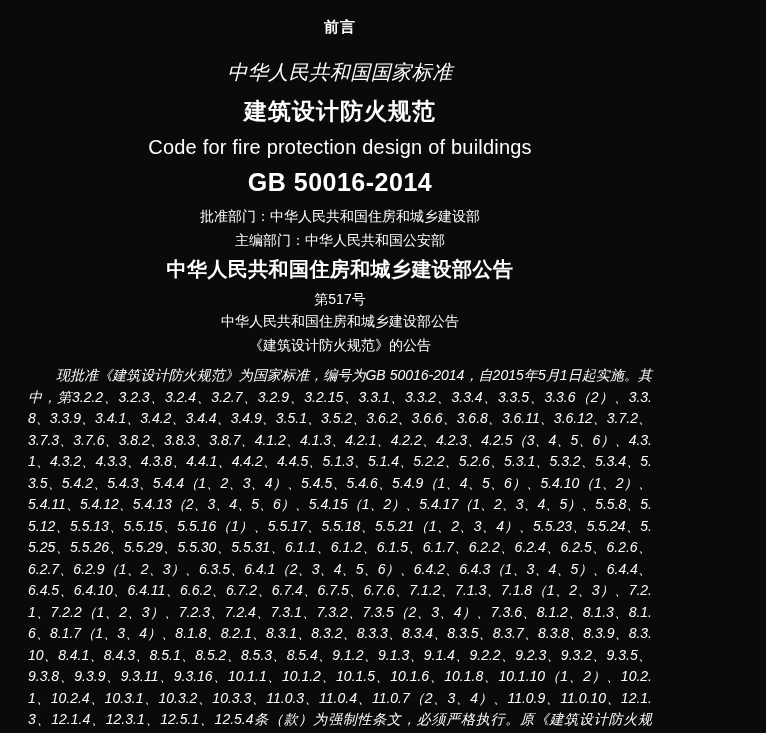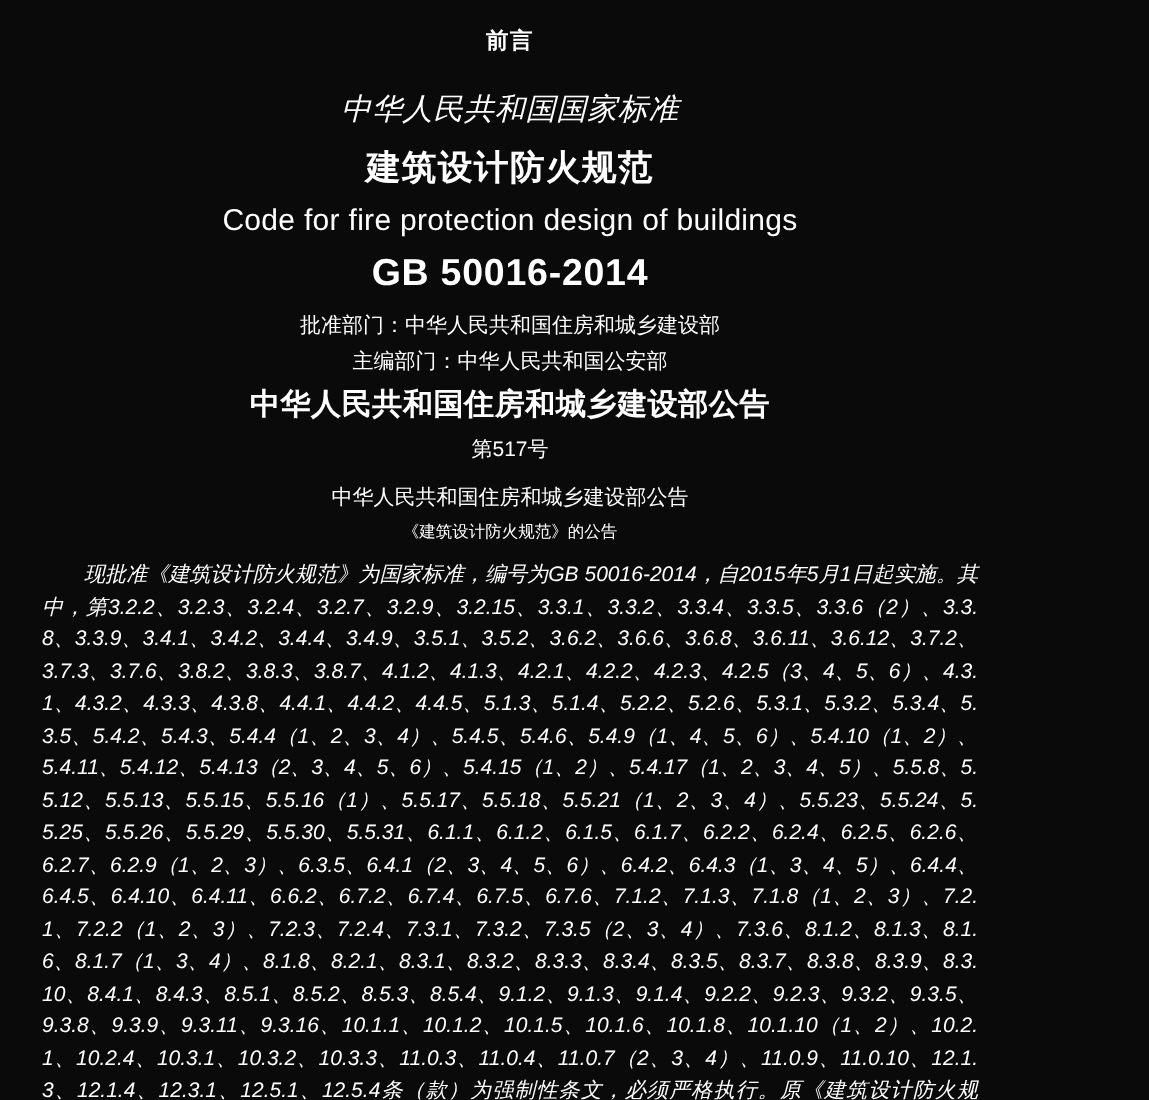--- a/index.html
+++ b/index.html
@@ -68,28 +68,28 @@
     margin-bottom: 26px;
   }
   .notice-title {
     font-size: 20px;
     font-weight: bold;
     margin-bottom: 8px;
     letter-spacing: 0.4px;
   }
   .notice-no {
     font-size: 14px;
-    margin-bottom: 14px;
+    margin-bottom: 4px;
   }
   .notice-sub1 {
     font-size: 14px;
     margin-bottom: 6px;
   }
   .notice-sub2 {
-    font-size: 11px;
+    font-size: 14px;
     margin-bottom: 10px;
   }
   .body-para {
     font-size: 14px;
     line-height: 21.5px;
     text-align: justify;
     text-justify: inter-ideograph;
     text-indent: 2em;
     margin: 0 0 6px 0;
     word-break: break-all;

